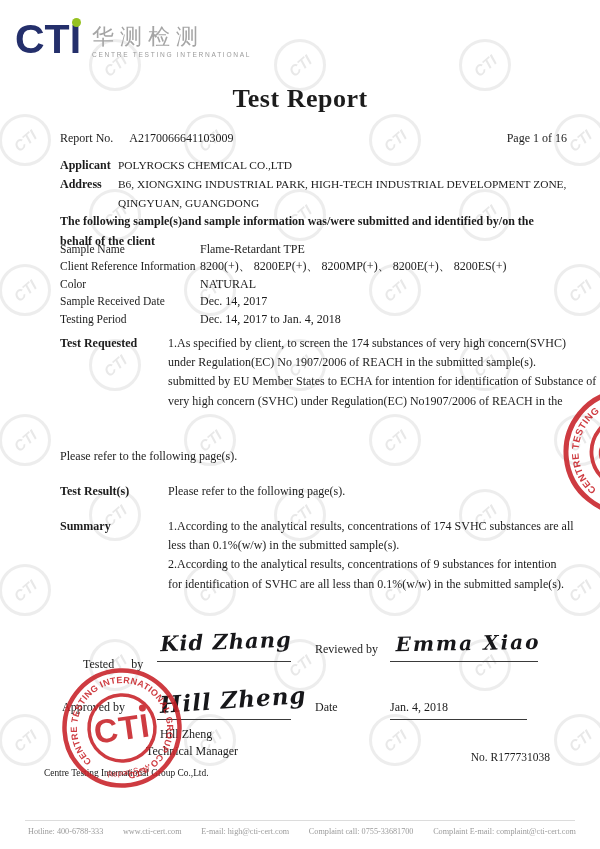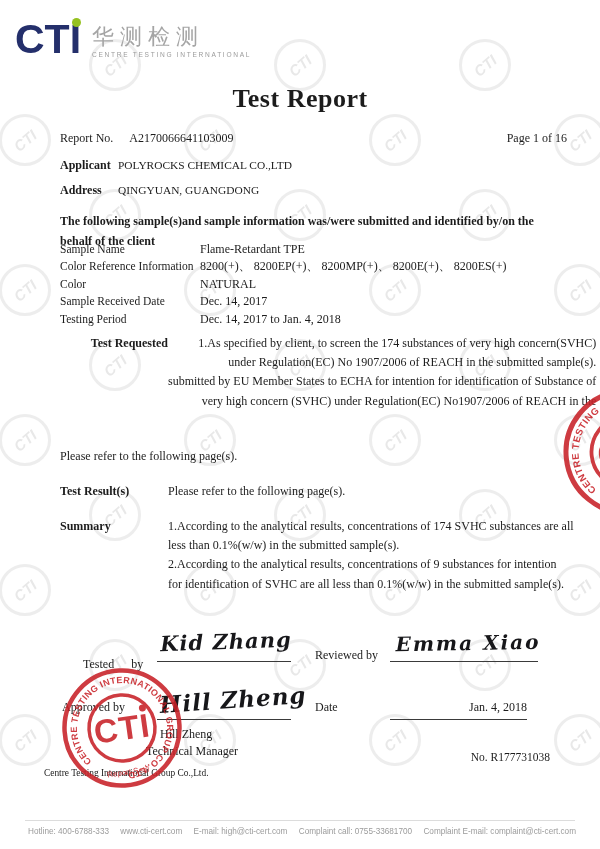--- a/index.html
+++ b/index.html
@@ -24,67 +24,67 @@
       font-family:"Liberation Sans",sans-serif;white-space:nowrap;}
   
   .title{position:absolute;top:84px;left:0;right:0;text-align:center;font-size:26px;
       font-weight:bold;letter-spacing:.5px;}
   .meta{position:absolute;left:60px;right:33px;top:131px;display:flex;font-size:12px;}
   .meta .rlabel{margin-right:16px;}
   .meta .page-label{margin-left:auto;}
   
   .kv{position:absolute;left:60px;display:flex;font-size:12px;line-height:19px;}
   .kv-applicant{top:156px;}
-  .kv-address{top:175px;margin-top:6px;}
+  .kv-address{top:175px;}
   .klabel{width:58px;flex:none;font-weight:bold;}
   .kvalue{width:458px;font-size:11.4px;}
   .intro{position:absolute;left:60px;top:212px;font-weight:bold;font-size:12px;line-height:19.5px;}
   .intro div{white-space:nowrap;}
   
   .sample-table{position:absolute;left:60px;top:241px;line-height:17.4px;}
   .srow{display:flex;align-items:flex-end;}
   .slabel{width:140px;flex:none;font-size:11.5px;white-space:nowrap;}
   .svalue{font-size:12px;white-space:nowrap;}
   
   .sections{position:absolute;left:60px;top:334px;width:510px;}
   .section{position:absolute;left:0;display:flex;line-height:19.2px;}
-  .section:nth-child(1){top:0;text-align:right;}
+  .section:nth-child(1){top:0;}
   .section:nth-child(2){top:113px;}
   .section:nth-child(3){top:148px;}
   .section:nth-child(4){top:183px;}
   .sec-label{width:108px;flex:none;font-weight:bold;font-size:12px;}
   .sec-lines{font-size:12px;}
   .sec-lines div{white-space:nowrap;}
   sup{font-size:8px;}
   
   .sig-label{position:absolute;font-size:12px;}
   .script{position:absolute;font-family:"DejaVu Serif",serif;font-style:italic;font-weight:bold;
       color:#17171a;text-align:center;}
   .sig-line{position:absolute;border-bottom:1.2px solid #3a3a3a;height:0;}
   .lbl-tested{left:83px;top:642px;word-spacing:14px;margin-top:15px;}
   .sig-tested{left:160px;top:629px;width:132px;font-size:21px;transform:rotate(-2deg);letter-spacing:1px;}
   .line-tested{left:157px;top:661px;width:134px;}
-  .lbl-reviewed{left:315px;top:642px;margin-top:6px;}
+  .lbl-reviewed{left:315px;top:642px;}
   .sig-reviewed{left:395px;top:631px;width:146px;font-size:20px;transform:rotate(-1deg);letter-spacing:2px;}
   .line-reviewed{left:390px;top:661px;width:148px;}
   .lbl-approved{left:62px;top:700px;}
   .sig-approved{left:158px;top:686px;width:150px;font-size:23px;transform:rotate(-4deg);letter-spacing:1px;}
   .line-approved{left:157px;top:719px;width:134px;}
   .lbl-date{left:315px;top:700px;}
-  .val-date{position:absolute;left:390px;top:700px;width:137px;text-align:right;font-size:12px;}
+  .val-date{position:absolute;left:390px;top:700px;width:137px;text-align:left;font-size:12px;}
   .line-date{left:390px;top:719px;width:137px;}
   .approver-name{position:absolute;left:160px;top:727px;font-size:12px;}
   .approver-title{position:absolute;left:146px;top:744px;font-size:12px;}
   .seal-no{position:absolute;right:50px;top:751px;font-size:11.5px;}
   .company{position:absolute;left:44px;top:768px;font-size:9.4px;white-space:nowrap;}
   .company-address{position:absolute;left:228px;top:768px;font-size:9.4px;white-space:nowrap;}
   
   .footer-rule{position:absolute;left:25px;right:25px;top:820px;border-top:1px solid #dcdcdc;}
   .footer{position:absolute;left:28px;right:24px;top:827px;display:flex;justify-content:space-between;
-      font-family:Liberation Sans, sans-serif;font-size:8.2px;color:#9b9b9b;}
+      font-family:Liberation Serif, serif;font-size:8.2px;color:#9b9b9b;}
   
   .stamp{position:absolute;z-index:3;opacity:.88;}
   .stamp-left{left:56px;top:662px;transform:rotate(-8deg);}
   .stamp-right{left:557px;top:382px;transform:rotate(-6deg);}
   .ring-text{font-family:"Liberation Sans",sans-serif;font-weight:bold;fill:#c82127;
       font-size:9px;letter-spacing:.4px;}
   .ring-text-lg{font-size:9.6px;letter-spacing:.5px;}
   .stamp-cti{font-family:"Liberation Sans",sans-serif;font-weight:bold;fill:#c82127;letter-spacing:1px;}
   .stamp-label{font-family:"Liberation Sans",sans-serif;fill:#c82127;font-size:8px;}
 </style>
@@ -221,36 +221,37 @@
       <span class="page-label">Page 1 of 16</span>
     </div>
 
     <div class="kv kv-applicant">
       <div class="klabel">Applicant</div>
       <div class="kvalue">POLYROCKS CHEMICAL CO.,LTD</div>
     </div>
     <div class="kv kv-address">
       <div class="klabel">Address</div>
       <div class="kvalue">
+        <div>B6, XIONGXING INDUSTRIAL PARK, HIGH-TECH INDUSTRIAL DEVELOPMENT ZONE,</div>
         <div>QINGYUAN, GUANGDONG</div>
       </div>
     </div>
 
     <div class="intro">
       <div>The following sample(s)and sample information was/were submitted and identified by/on the</div>
       <div>behalf of the client</div>
     </div>
 
     <div class="sample-table">
         <div class="srow">
      <div class="slabel">Sample Name</div>
      <div class="svalue">Flame-Retardant TPE</div>
    </div>
         <div class="srow">
-     <div class="slabel">Color Reference Information</div>
+     <div class="slabel">Client Reference Information</div>
      <div class="svalue">8200(+)、 8200EP(+)、 8200MP(+)、 8200E(+)、 8200ES(+)</div>
    </div>
         <div class="srow">
      <div class="slabel">Color</div>
      <div class="svalue">NATURAL</div>
    </div>
         <div class="srow">
      <div class="slabel">Sample Received Date</div>
      <div class="svalue">Dec. 14, 2017</div>
    </div>

